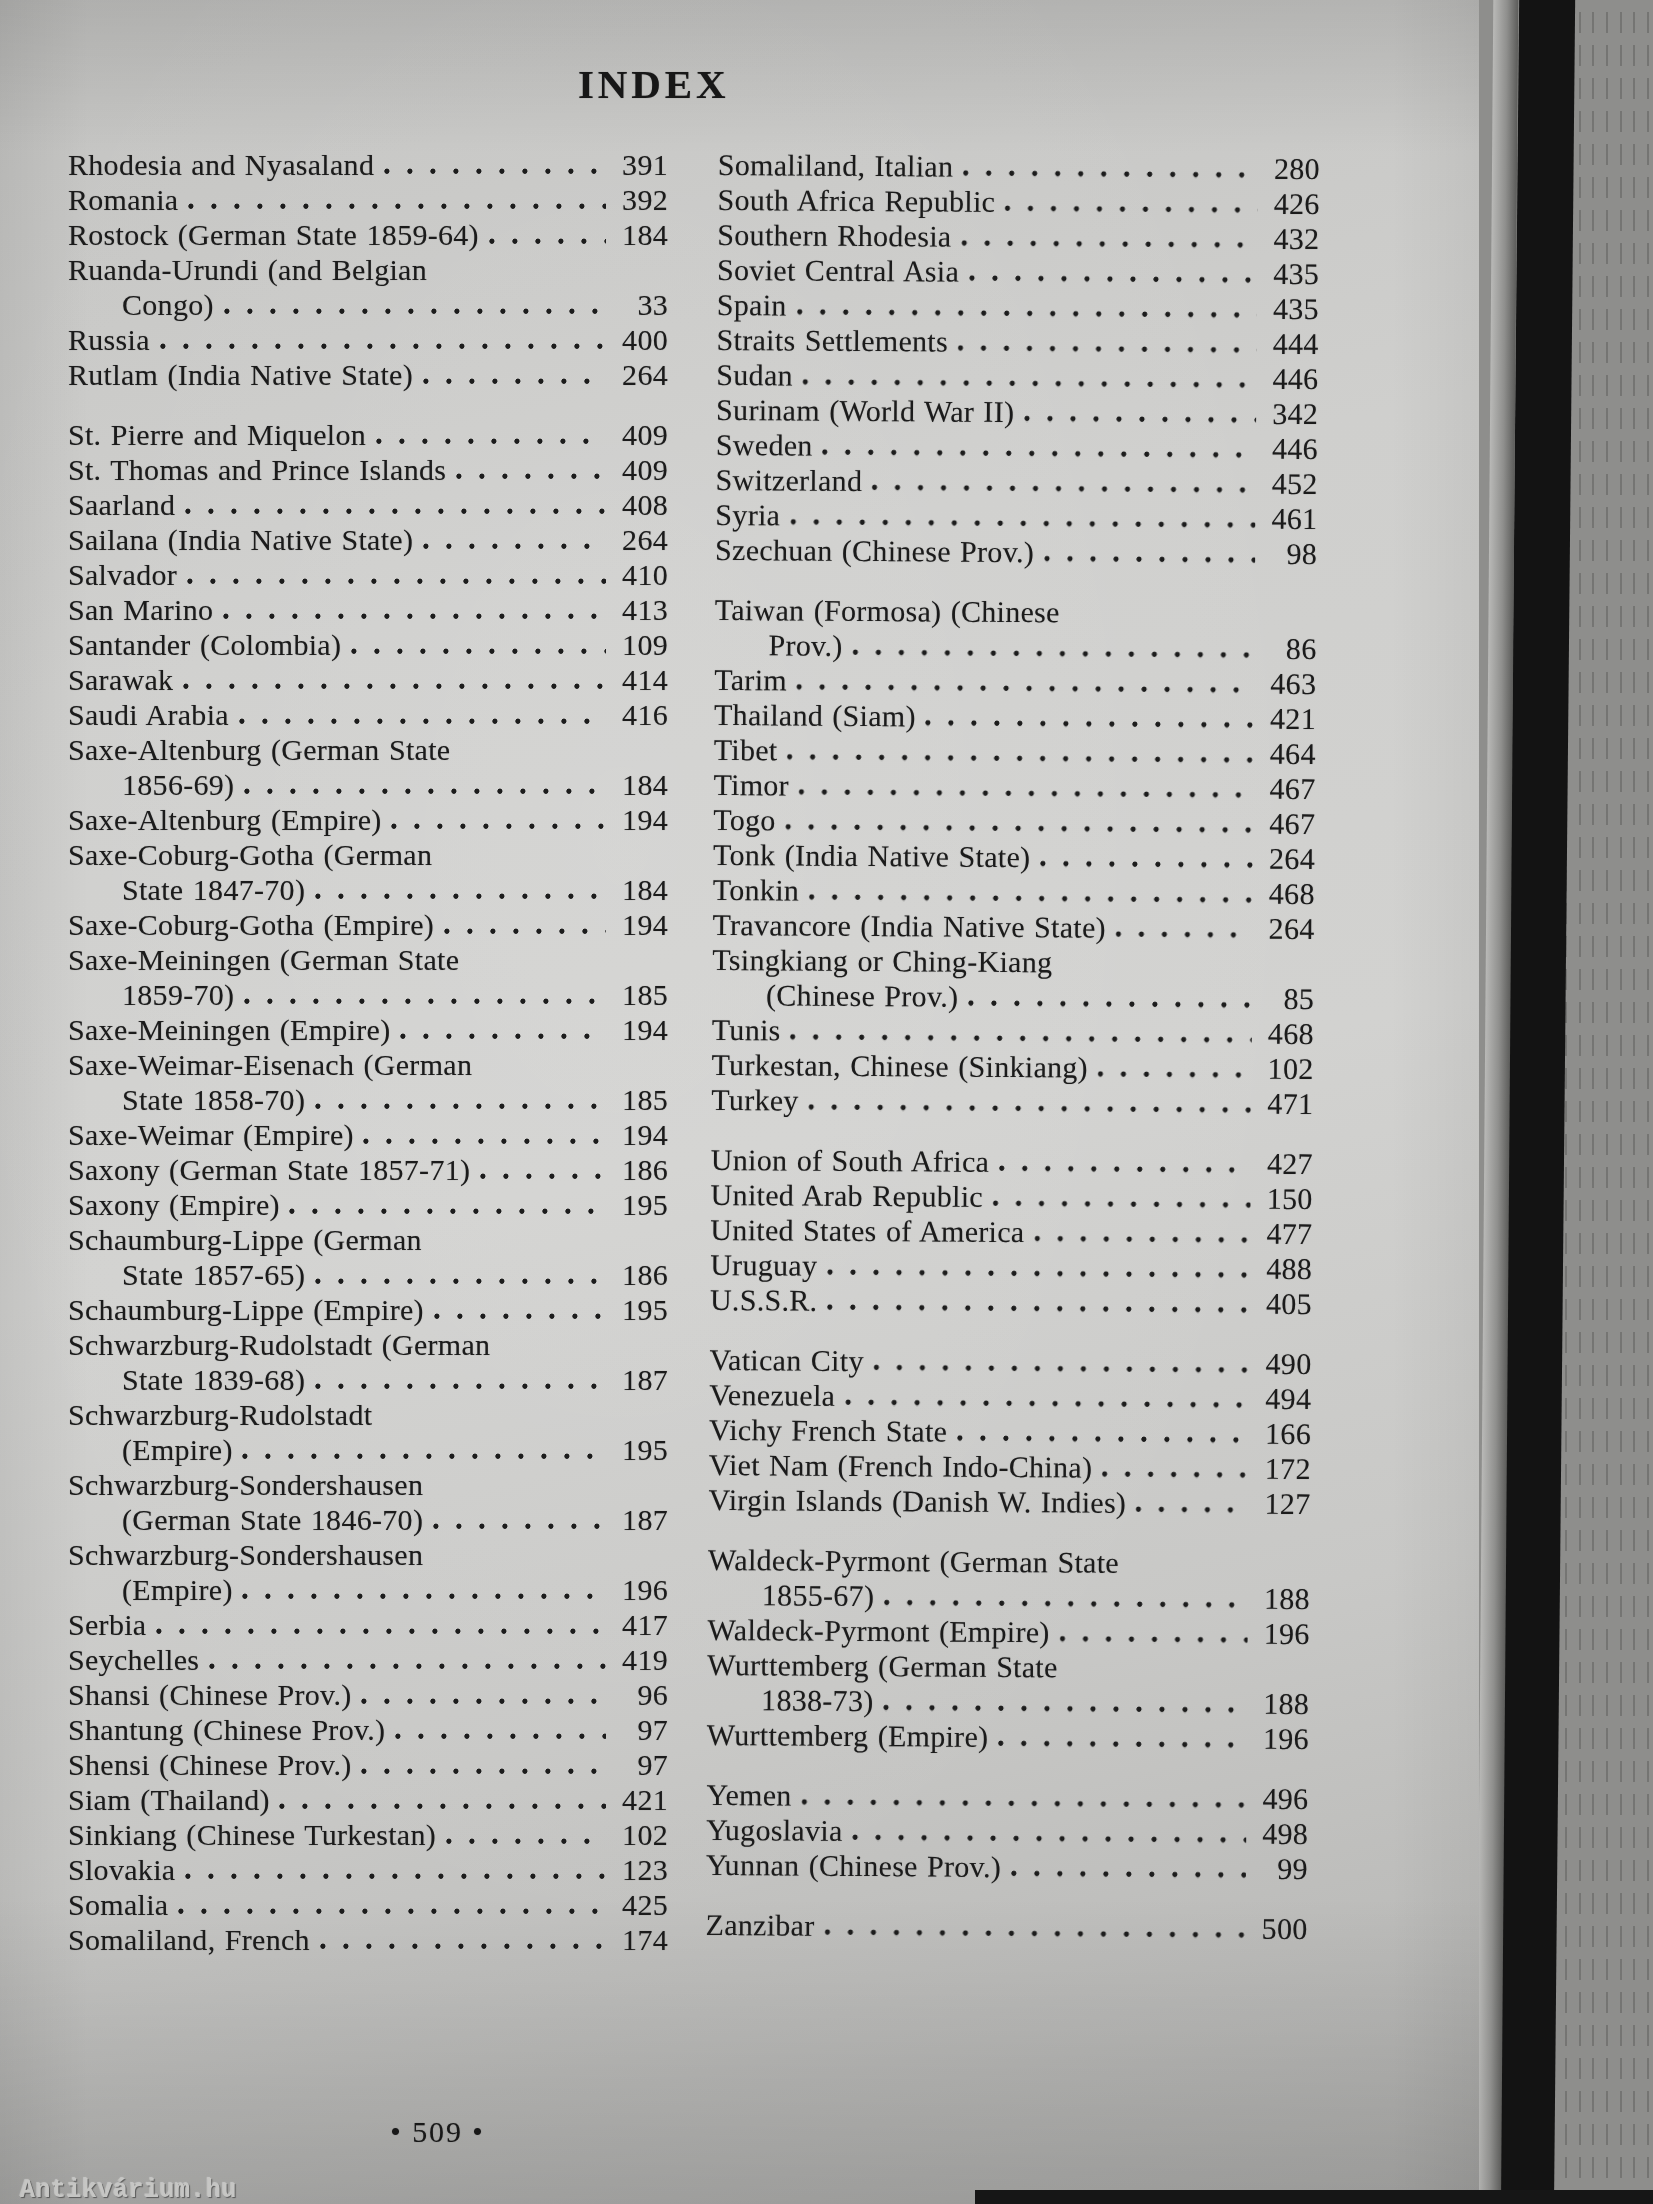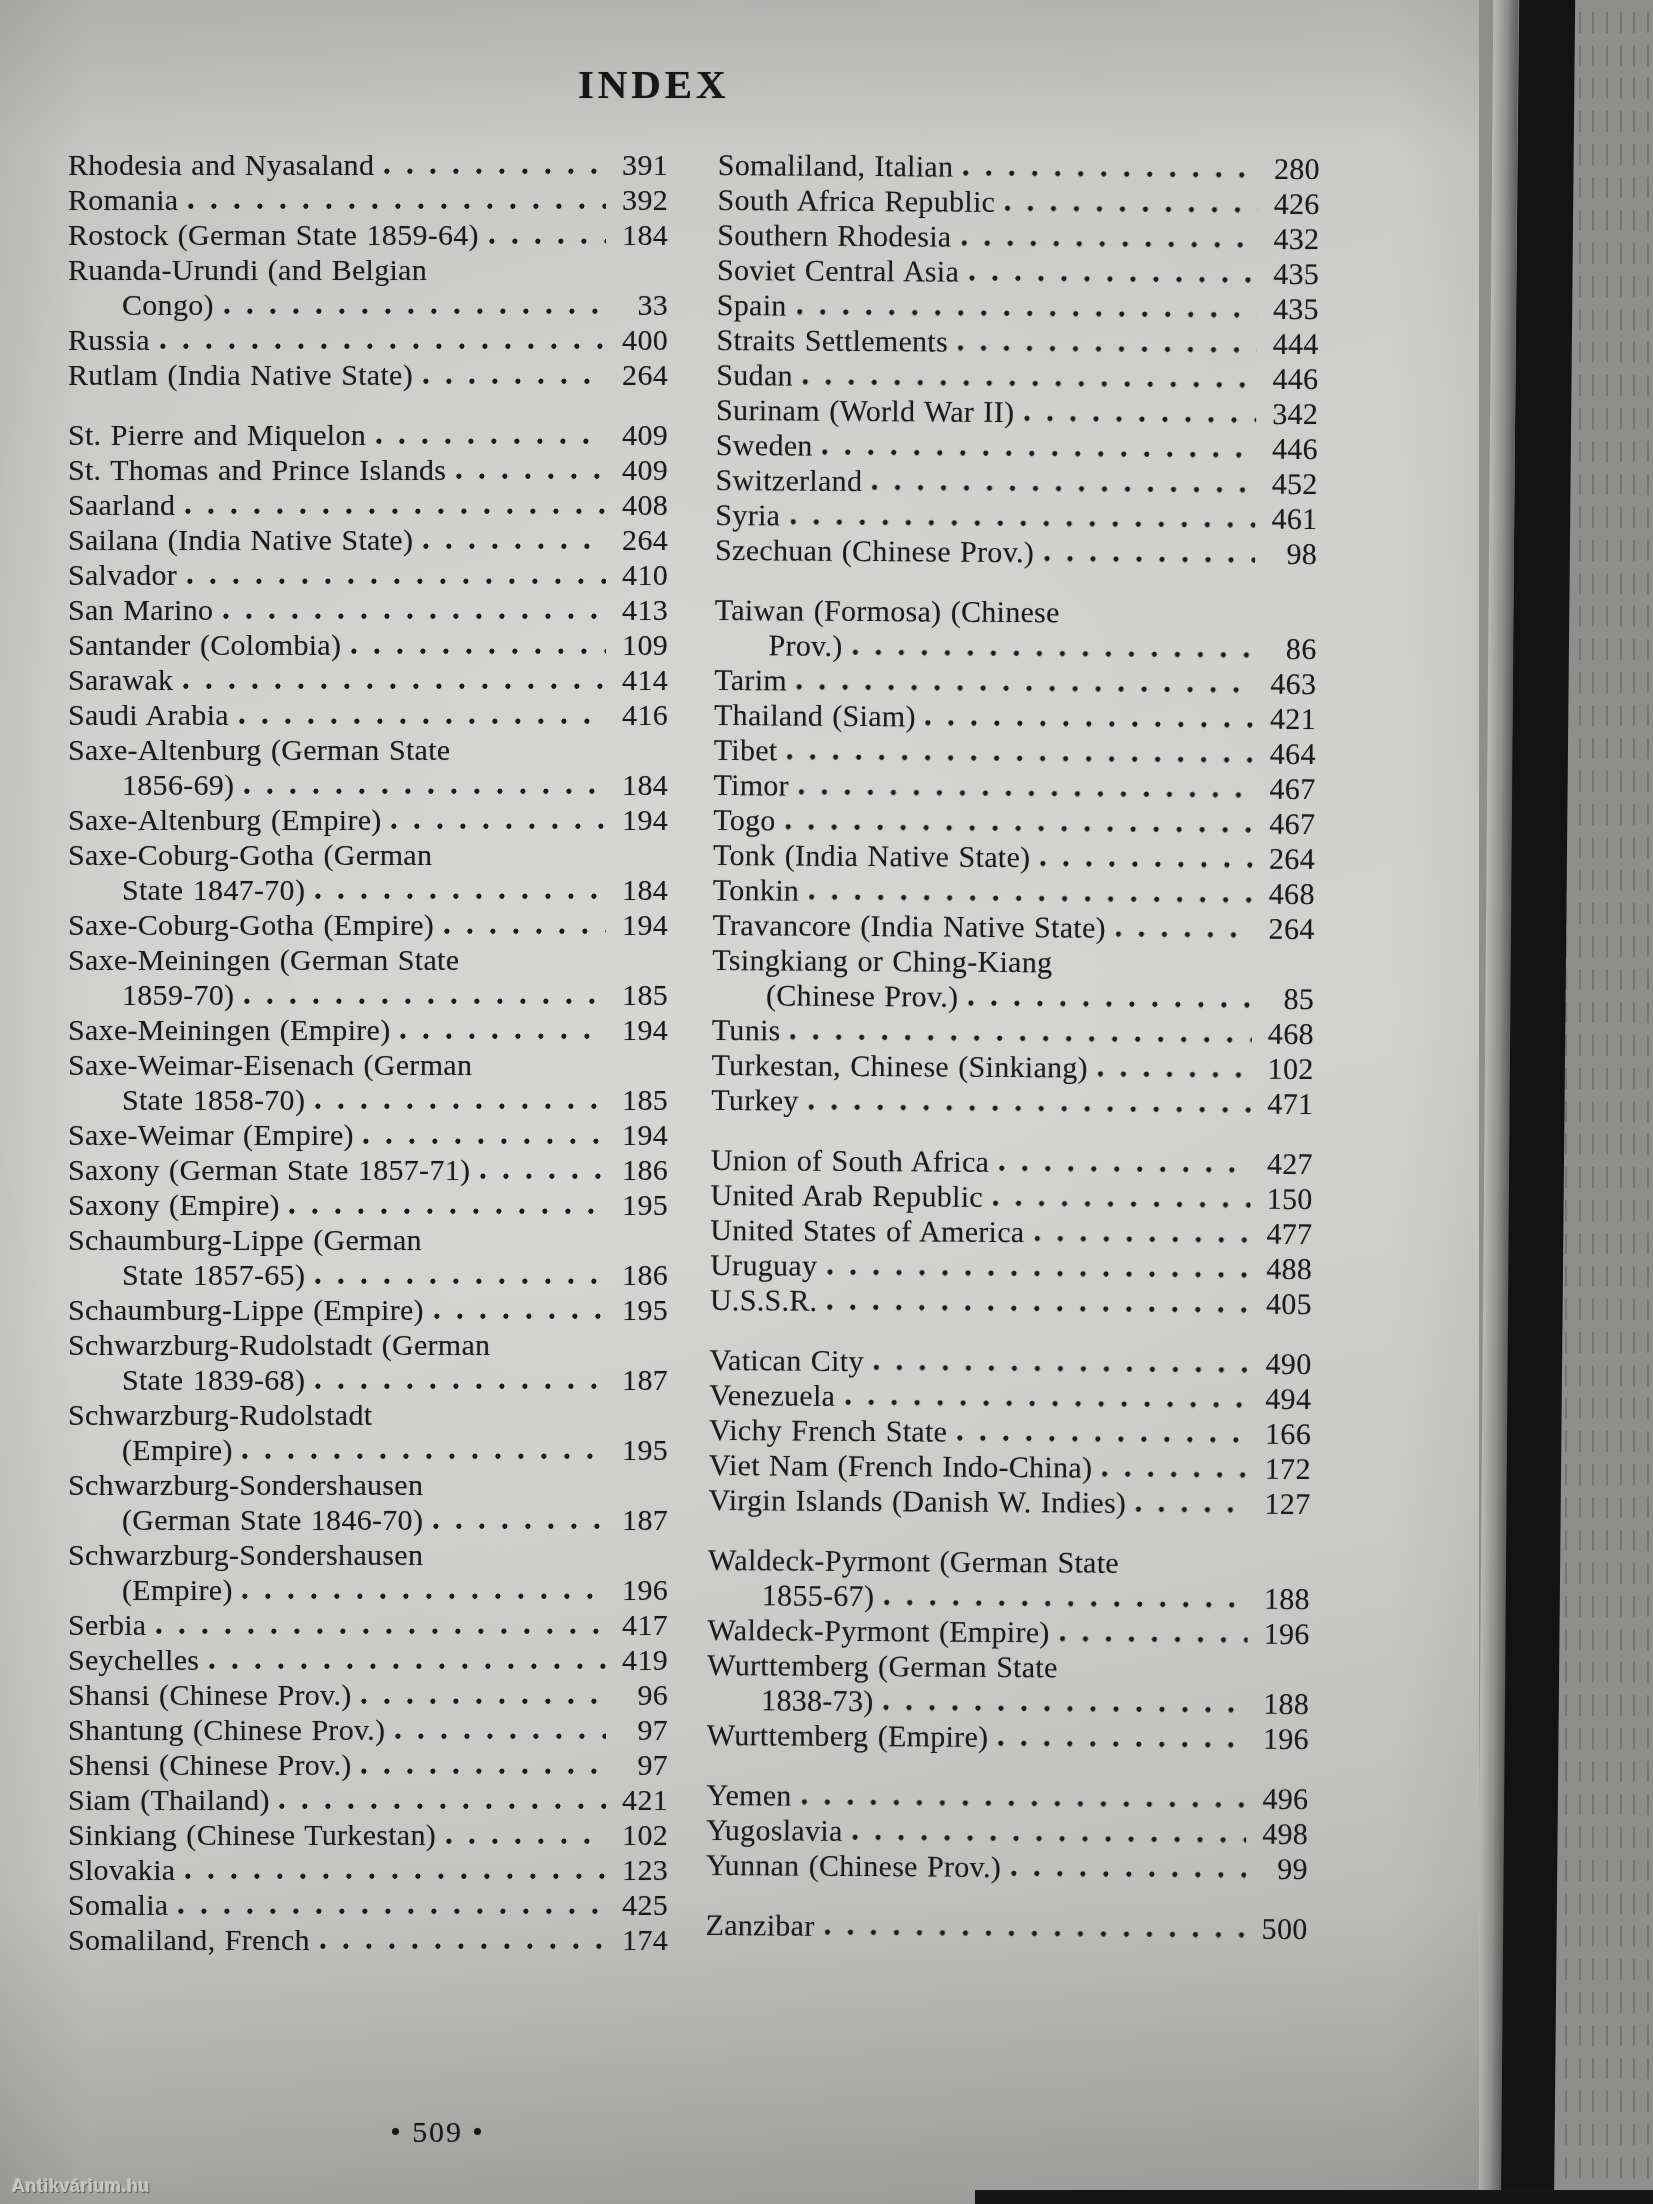--- a/index.html
+++ b/index.html
@@ -66,23 +66,23 @@
     background-image:radial-gradient(circle at 2.9px 3.1px, #1c1c1c 2.2px, rgba(0,0,0,0) 2.9px);
     background-size:23px 6.8px;background-repeat:repeat-x;background-position:0 bottom;
   }
   .num{flex:0 0 auto;min-width:60px;text-align:right;}
   .pageno{
     position:absolute;left:355px;top:2115px;width:165px;text-align:center;
     font-size:30px;color:#1b1b1b;letter-spacing:1.9px;
     text-shadow:0 0 1px rgba(25,25,25,0.35);
   }
   .watermark{
-    position:absolute;left:12px;top:2176px;
-    font-family:Liberation Sans, sans-serif;
-    font-size:18px;font-weight:700;letter-spacing:0.5px;
+    position:absolute;left:20px;top:2176px;
+    font-family:Liberation Mono, monospace;
+    font-size:25px;font-weight:700;letter-spacing:0.5px;
     color:#c6c6c4;
     text-shadow:1px 1px 1px rgba(50,50,50,0.65), -1px -1px 1px rgba(255,255,255,0.4);
   }
 </style>
 </head>
 <body>
 
 <div class="scene">
   <div class="table-bg"></div>
   <div class="cover"></div>

